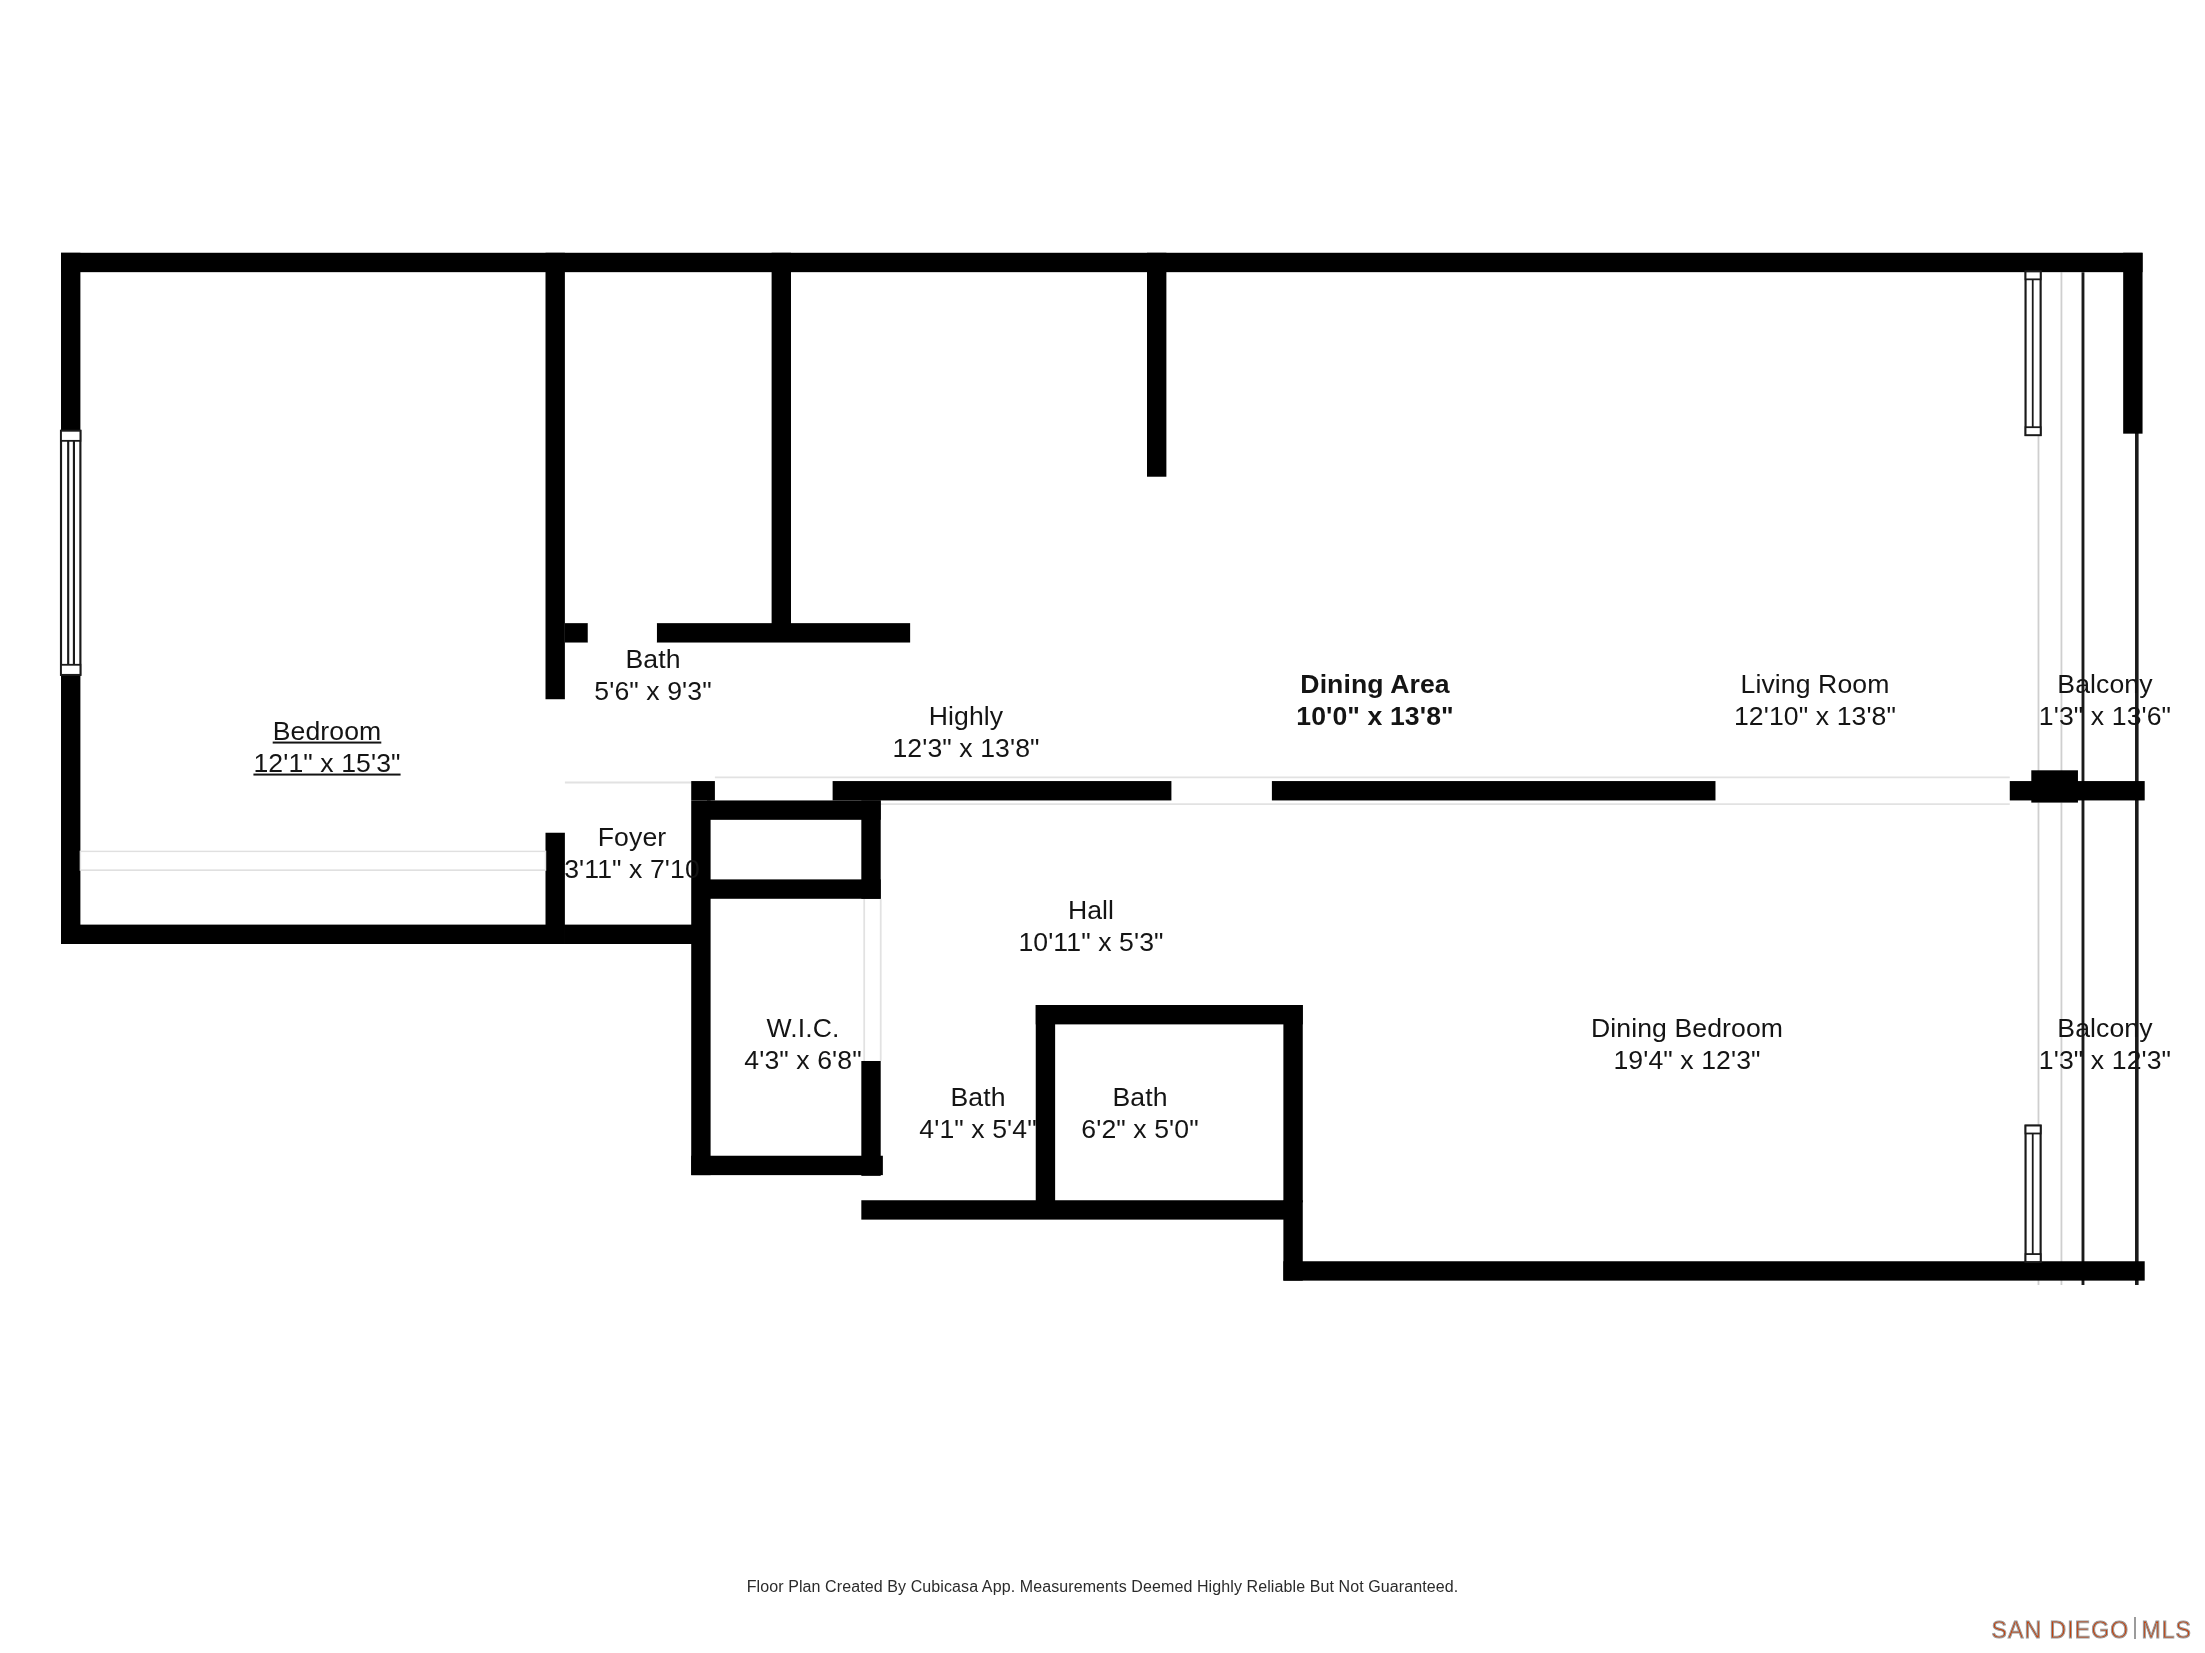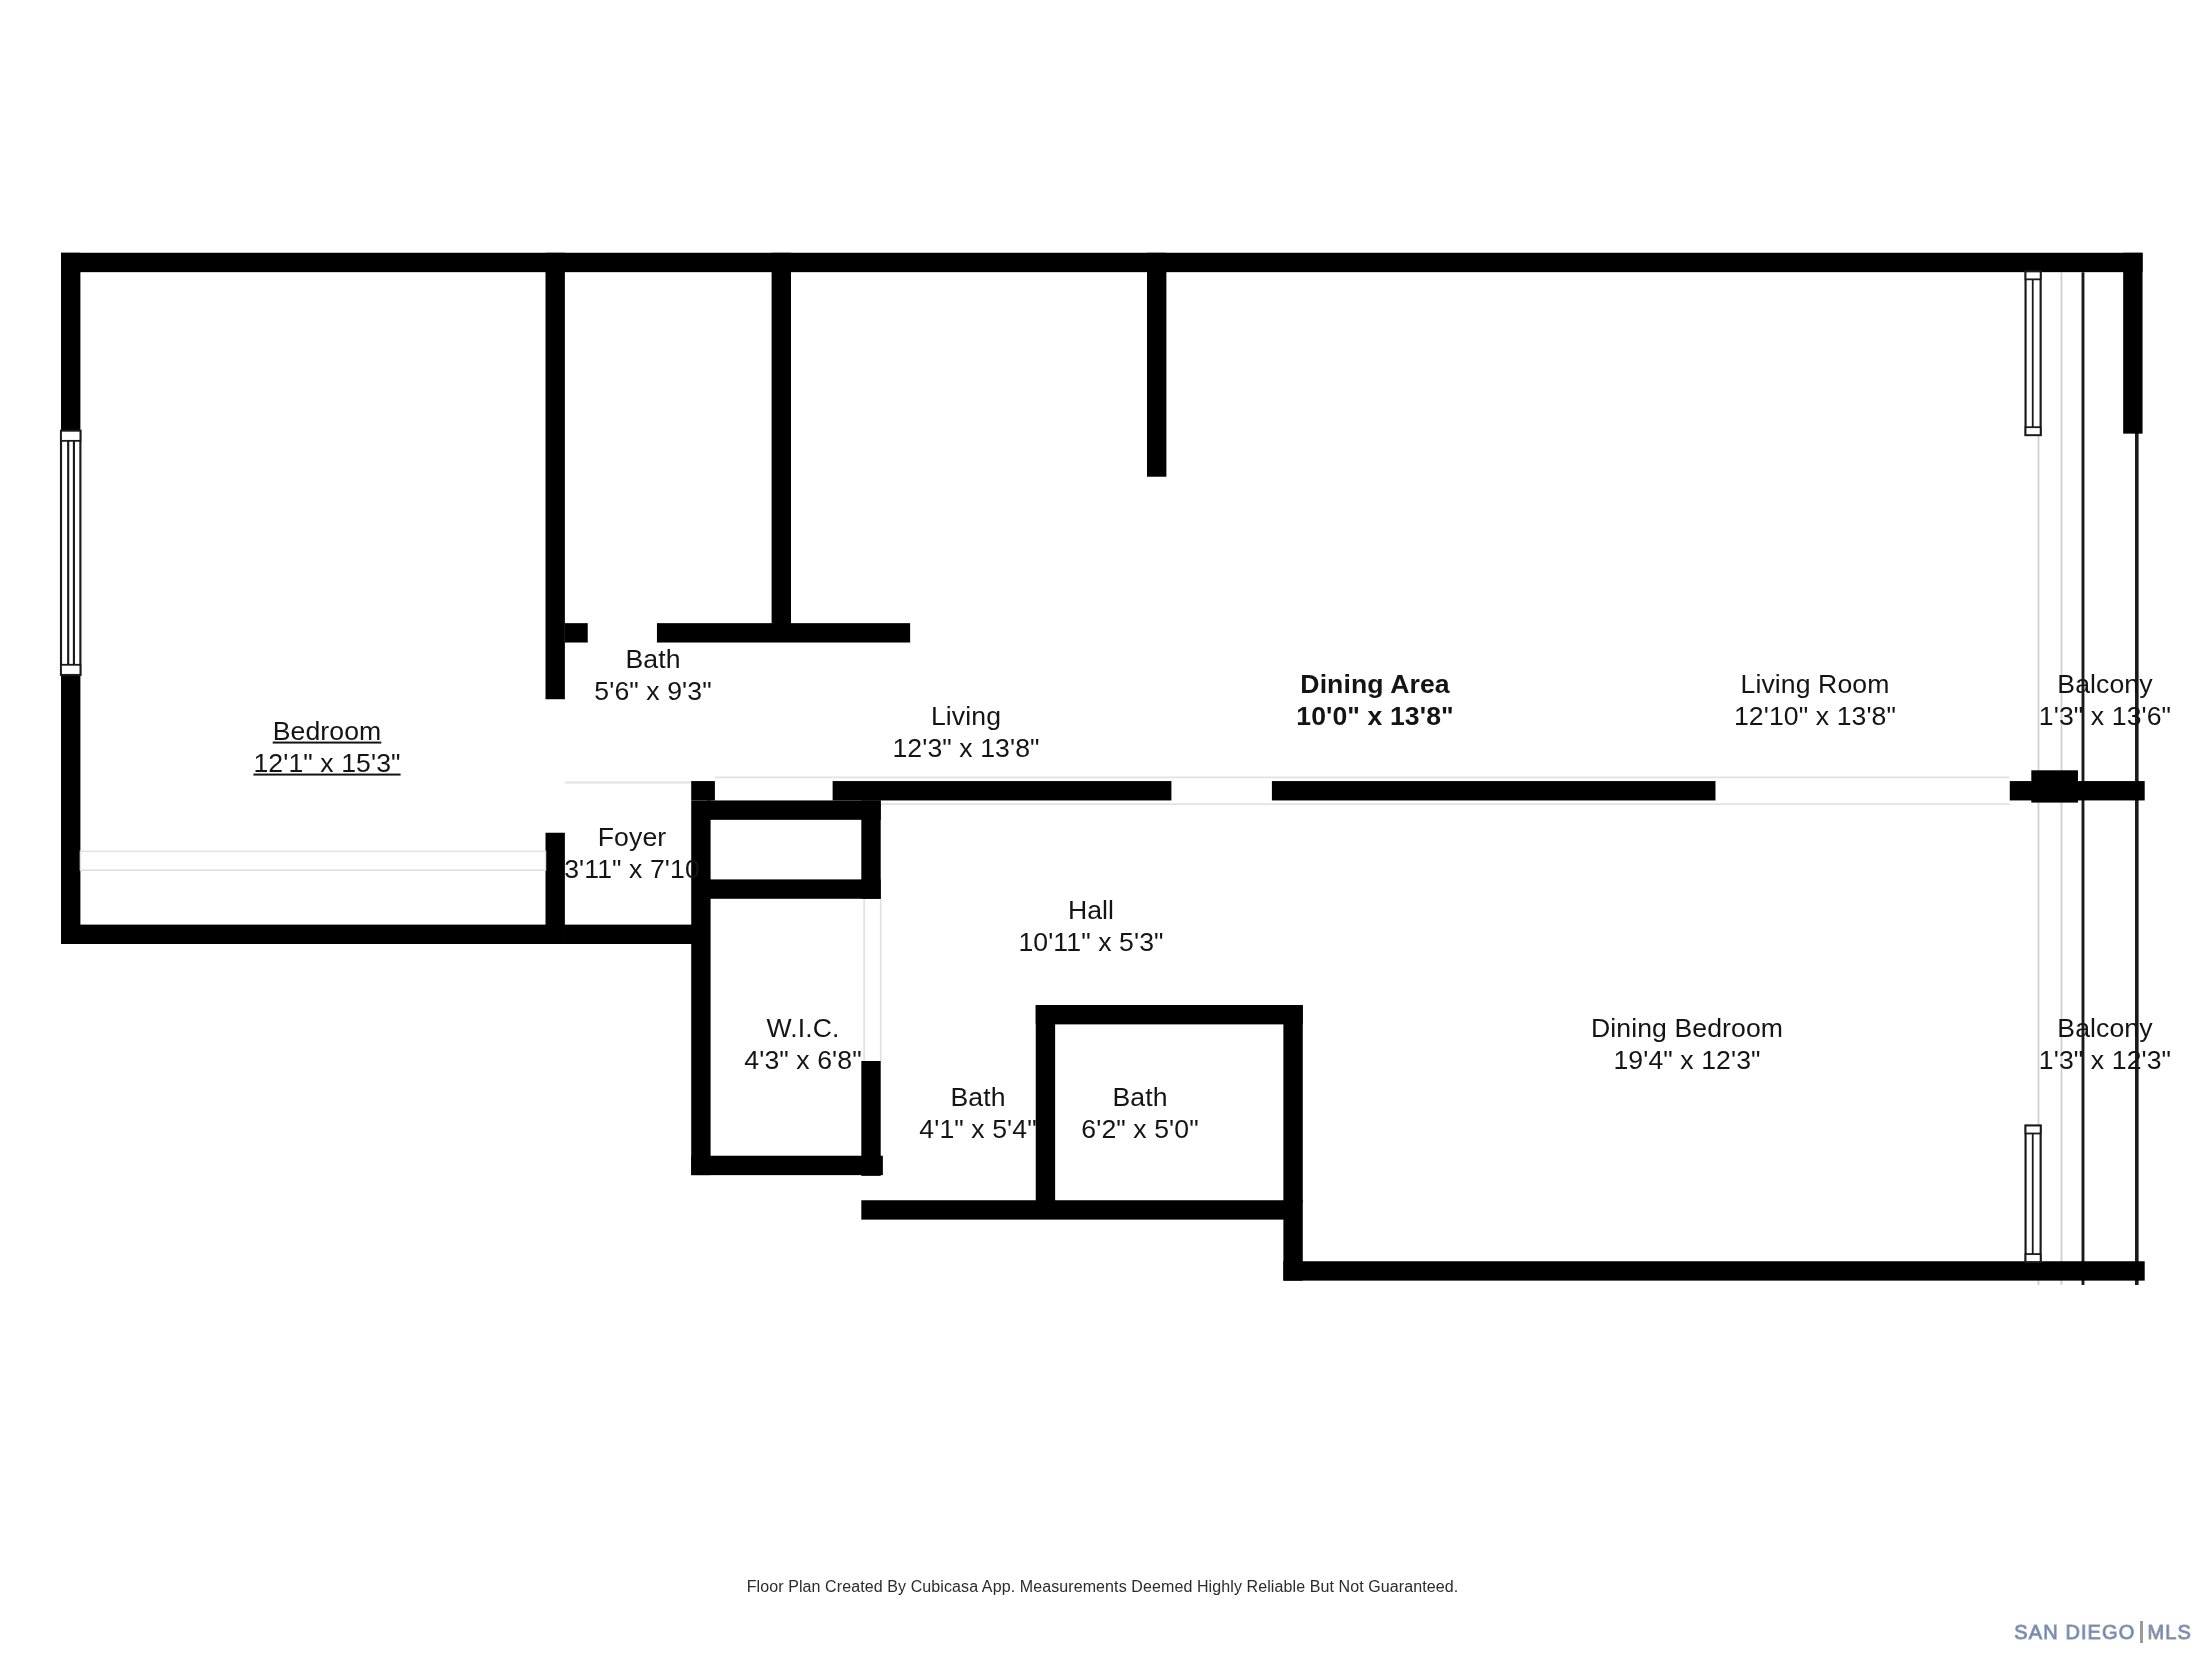--- a/index.html
+++ b/index.html
@@ -56,23 +56,23 @@
     color: #2b2b2b;
     letter-spacing: 0.1px;
   }
   .mls-logo {
     position: absolute;
     right: 13px;
     bottom: 10px;
     display: flex;
     align-items: flex-start;
     gap: 5px;
-    font-size: 20px;
+    font-size: 23px;
     letter-spacing: 1.1px;
-    color: #3b82f6;
+    color: #c2410c;
     -webkit-text-stroke: 1px #9b9b9b;
     font-family: "Liberation Sans", sans-serif;
   }
   .mls-logo .mls-sep {
     display: inline-block;
     width: 2.2px;
     height: 21.5px;
     background: #9b9b9b;
     -webkit-text-stroke: 0;
   }
@@ -197,21 +197,21 @@
     <span class="rl-name">Bedroom</span>
     <span class="rl-dims">12'1" x 15'3"</span>
   </div>
 
   <div class="room-label" id="lbl-1" style="left:653px;  top:675px;">
     <span class="rl-name">Bath</span>
     <span class="rl-dims">5'6" x 9'3"</span>
   </div>
 
   <div class="room-label" id="lbl-2" style="left:966px; top:732px;">
-    <span class="rl-name">Living</span>
+    <span class="rl-name">Highly</span>
     <span class="rl-dims">12'3" x 13'8"</span>
   </div>
 
   <div class="room-label" id="lbl-3" style="left:1375px; top:700px;font-weight:bold;">
     <span class="rl-name">Dining Area</span>
     <span class="rl-dims">10'0" x 13'8"</span>
   </div>
 
   <div class="room-label" id="lbl-4" style="left:1815px; top:700px;">
     <span class="rl-name">Living Room</span>

